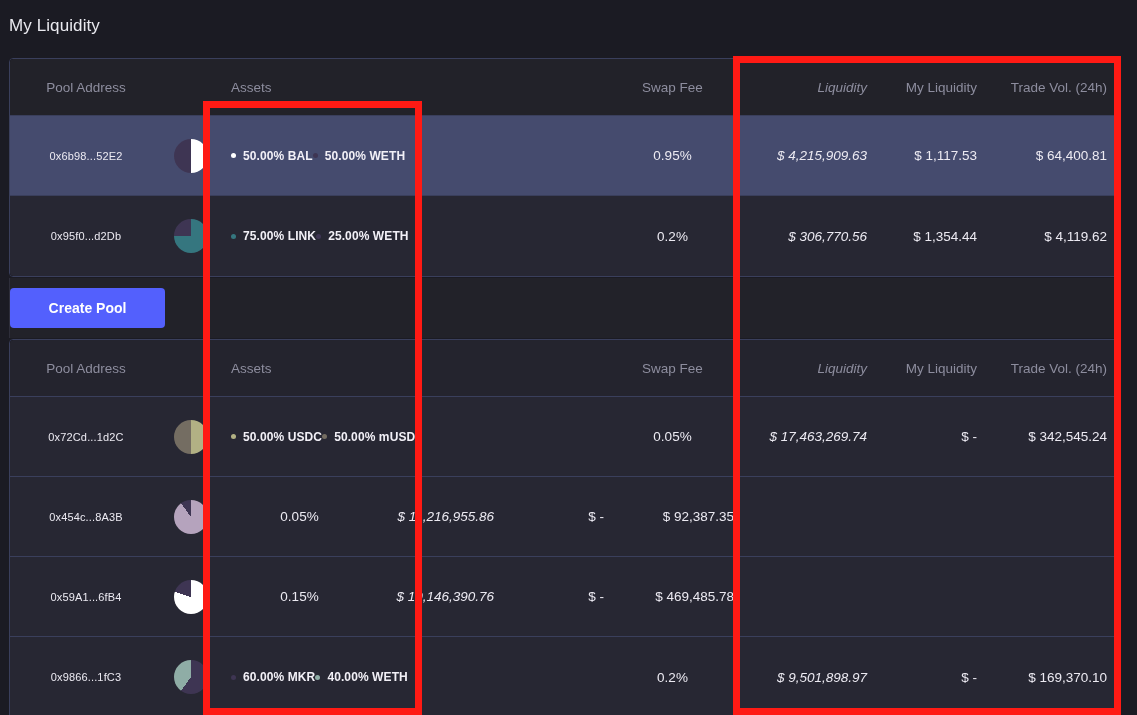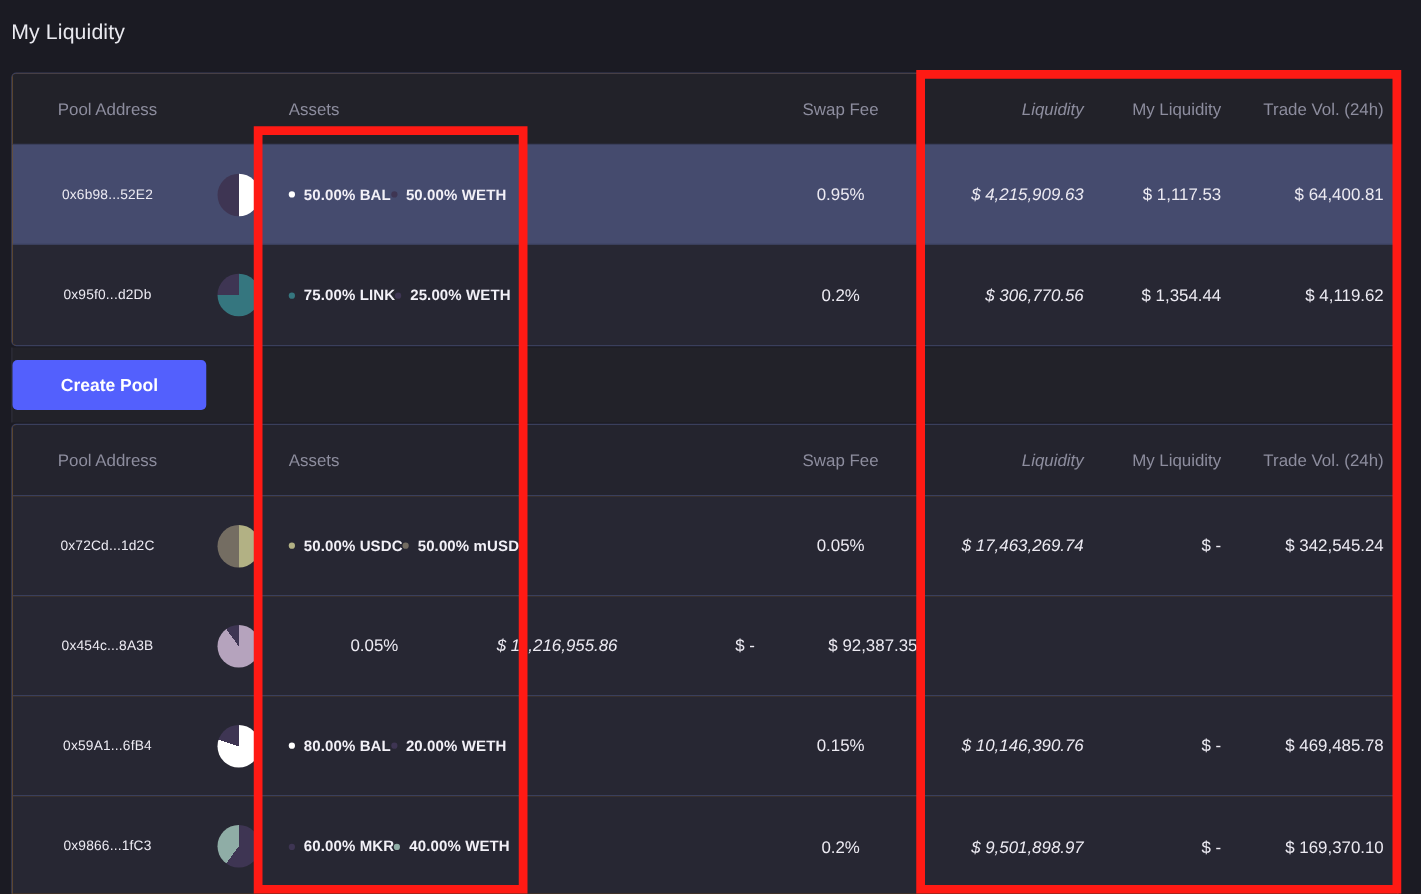--- a/index.html
+++ b/index.html
@@ -28,21 +28,21 @@
     padding: 0 0 0 9px;
   }
   .title-my-liquidity { position: absolute; left: 0; top: 16px; }
   .title-shared-pools { position: absolute; left: 0; top: 296px; }
 
   
   .table-card {
     position: absolute;
     left: 9px;
     width: 1110px;
-    background: #a16207;
+    background: #000000;
     border: 1px solid #3a3f5c;
     border-radius: 4px;
     overflow: hidden;
   }
   #my-liquidity-table { top: 58px; height: 219px; }
   #shared-pools-table { top: 339px; height: 380px; }
 
   .thead {
     display: flex;
     align-items: center;
@@ -249,32 +249,20 @@
           <div class="td c-fee">0.05%</div>
           <div class="td c-liq">$ 11,216,955.86</div>
           <div class="td c-myliq">$ -</div>
           <div class="td c-vol">$ 92,387.35</div>
         </div>
         <div class="trow">
           <div class="td addr c-addr">0x59A1...6fB4</div>
           <div class="c-pie">
             <div class="pie" style="background: conic-gradient(rgb(255, 255, 255) 0%, rgb(255, 255, 255) 80%, rgb(62, 53, 83) 80%, rgb(62, 53, 83) 100%);"></div>
           </div>
-          <div class="c-assets">
-            <div class="assets-list">
-              <div class="asset">
-                <span class="dot" style="background: rgb(255, 255, 255);"></span>
-                <span>80.00% BAL</span>
-              </div>
-              <div class="asset">
-                <span class="dot" style="background: rgb(62, 53, 83);"></span>
-                <span>20.00% WETH</span>
-              </div>
-            </div>
-          </div>
           <div class="td c-fee">0.15%</div>
           <div class="td c-liq">$ 10,146,390.76</div>
           <div class="td c-myliq">$ -</div>
           <div class="td c-vol">$ 469,485.78</div>
         </div>
         <div class="trow">
           <div class="td addr c-addr">0x9866...1fC3</div>
           <div class="c-pie">
             <div class="pie" style="background: conic-gradient(rgb(62, 53, 83) 0%, rgb(62, 53, 83) 60%, rgb(143, 173, 166) 60%, rgb(143, 173, 166) 100%);"></div>
           </div>

